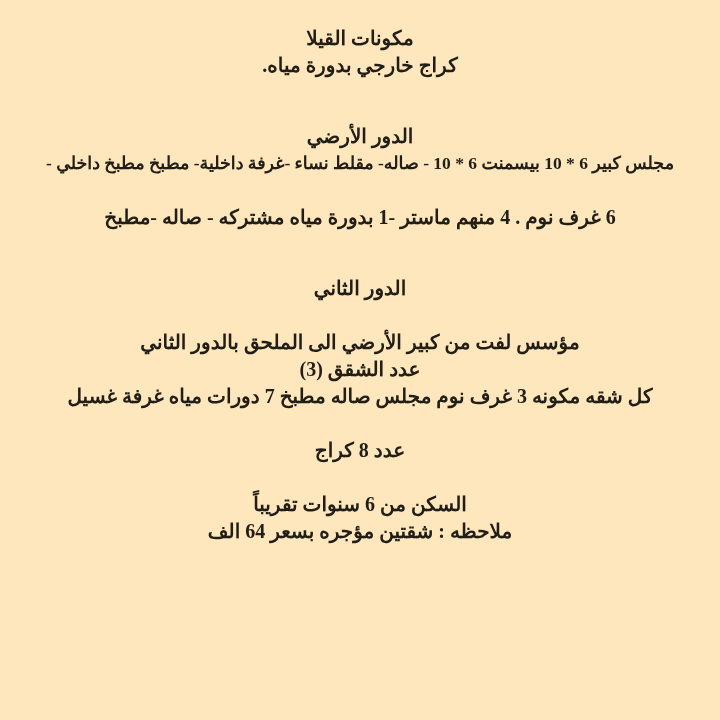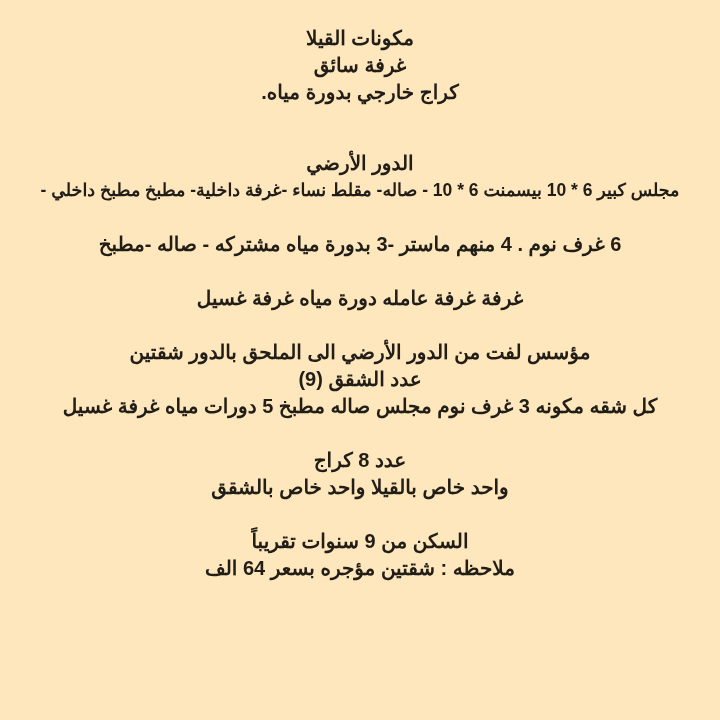--- a/index.html
+++ b/index.html
@@ -12,21 +12,21 @@
     background: #FFE7BD;
     overflow: hidden;
   }
   .page {
     width: 720px;
     height: 720px;
     box-sizing: border-box;
     padding-top: 25px;
     direction: rtl;
     text-align: center;
-    font-family: Liberation Sans, sans-serif;
+    font-family: Liberation Serif, serif;
     font-weight: bold;
     color: #211E18;
   }
   .section {
     margin: 0 0 27px 0;
   }
   .line {
     font-size: 20px;
     line-height: 27px;
     white-space: nowrap;
@@ -41,46 +41,44 @@
     margin-top: 44px;
   }
 </style>
 </head>
 <body style="background: rgb(255, 231, 189);">
 
 <div class="page">
 
   <div class="section">
     <div class="line">مكونات القيلا</div>
-    <div class="line">غرفة سائق</div>
     <div class="line">كراج خارجي بدورة مياه.</div>
   </div>
 
   <div class="section">
     <div class="heading">الدور الأرضي</div>
     <div class="line tight">مجلس كبير ‎10 * 6‎ بيسمنت ‎10 * 6‎ - صاله- مقلط نساء -غرفة داخلية- مطبخ مطبخ داخلي -</div>
   </div>
 
   <div class="section">
-    <div class="line">6 غرف نوم . 4 منهم ماستر -3 بدورة مياه مشتركه - صاله -مطبخ</div>
+    <div class="line">6 غرف نوم . 4 منهم ماستر -1 بدورة مياه مشتركه - صاله -مطبخ</div>
   </div>
 
   <div class="section">
-    <div class="line">غرفة غرفة عامله دورة مياه غرفة غسيل</div>
+    <div class="heading">الدور الثاني</div>
   </div>
 
   <div class="section">
-    <div class="line">مؤسس لفت من الدور الأرضي الى الملحق بالدور شقتين</div>
-    <div class="line">عدد الشقق (9)</div>
-    <div class="line">كل شقه مكونه 3 غرف نوم مجلس صاله مطبخ 5 دورات مياه غرفة غسيل</div>
+    <div class="line">مؤسس لفت من كبير الأرضي الى الملحق بالدور الثاني</div>
+    <div class="line">عدد الشقق (3)</div>
+    <div class="line">كل شقه مكونه 3 غرف نوم مجلس صاله مطبخ 7 دورات مياه غرفة غسيل</div>
   </div>
 
   <div class="section">
     <div class="line">عدد 8 كراج</div>
-    <div class="line">واحد خاص بالقيلا واحد خاص بالشقق</div>
   </div>
 
   <div class="section">
-    <div class="line">السكن من 9 سنوات تقريباً</div>
+    <div class="line">السكن من 6 سنوات تقريباً</div>
     <div class="line">ملاحظه : شقتين مؤجره بسعر 64 الف</div>
   </div>
 
 </div>
 
 </body></html>

